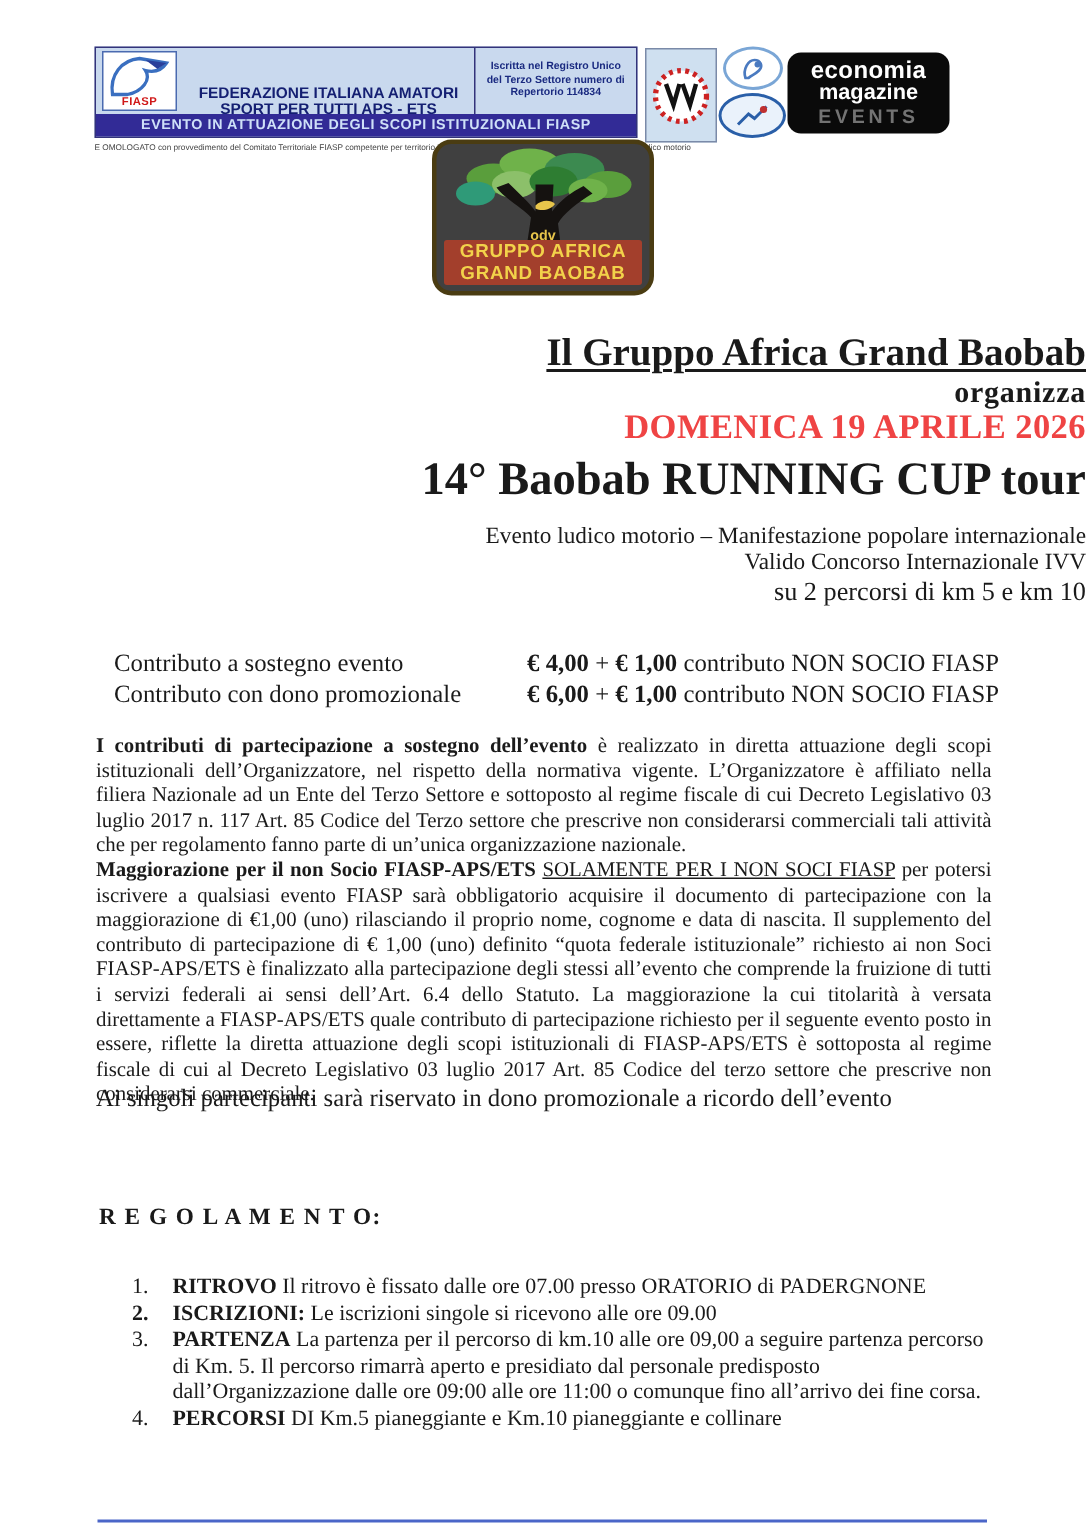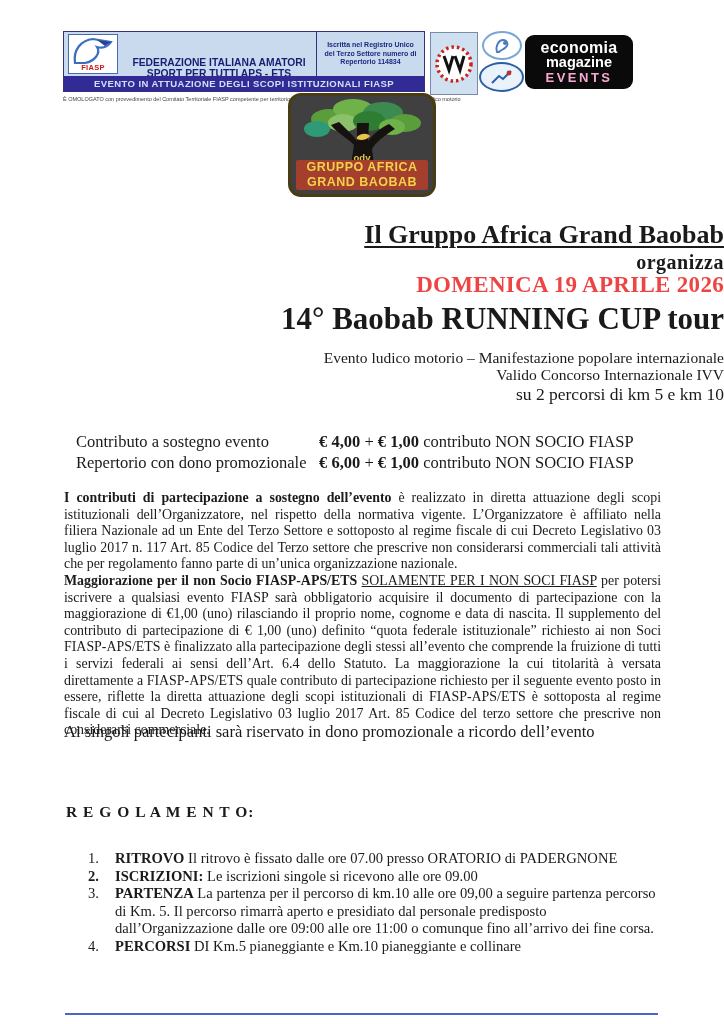--- a/index.html
+++ b/index.html
@@ -53,21 +53,21 @@
   .badge1 { left:482px; top:31px; width:40px; height:29px; background:#fff; border:2px solid #7aa6d6; display:flex; align-items:center; justify-content:center; }
   .badge2 { left:479px; top:62px; width:45px; height:30px; background:#eaf2fb; border:2px solid #2a5fa8; display:flex; align-items:center; justify-content:center; }
   .econ-box {
     position:absolute; left:525px; top:35px; width:108px; height:54px;
     background:#0a0a0a; border-radius:9px; color:#fff;
     font-family:"Liberation Sans", sans-serif; text-align:center;
     display:flex; flex-direction:column; justify-content:center; line-height:1;
   }
   .econ-box .e1 { font-size:16px; font-weight:bold; letter-spacing:.3px; }
   .econ-box .e2 { font-size:14.5px; font-weight:bold; margin-top:-1px; }
-  .econ-box .e3 { font-size:13px; font-weight:bold; color:#f9a8d4; letter-spacing:2.5px; margin-top:2px; }
+  .econ-box .e3 { font-size:13px; font-weight:bold; color:#737373; letter-spacing:2.5px; margin-top:2px; }
   
   .baobab {
     position:absolute; left:288px; top:93px; width:148px; height:104px;
     background:#404040; border:3px solid #4a3c12; border-radius:13px; overflow:hidden;
   }
   .baobab-banner {
     position:absolute; left:5px; right:5px; bottom:4px; height:30px;
     background:#a33f2c; color:#f2d24a; font-family:"Liberation Sans", sans-serif;
     font-weight:bold; font-size:12.5px; line-height:14.5px; text-align:center;
     letter-spacing:.5px; border-radius:2px;
@@ -76,21 +76,21 @@
   .t-center { position:absolute; left:0; width:724px; text-align:right; }
   .org-name { top:220px; font-size:26px; font-weight:bold; text-decoration:underline; text-decoration-thickness:2px; text-underline-offset:3px; }
   .organizza { top:251px; font-size:20px; font-weight:bold; letter-spacing:.5px; }
   .event-date { top:272px; font-size:23px; font-weight:bold; color:#ef4444; letter-spacing:.3px; }
   .event-title { top:301px; font-size:31px; font-weight:bold; }
   .sub1 { top:349px; font-size:15.5px; }
   .sub2 { top:366px; font-size:15.5px; }
   .sub3 { top:384px; font-size:17.5px; font-weight:normal; }
   
   .fees { position:absolute; left:76px; top:431px; width:590px; font-size:16.5px; }
-  .fee-row { display:flex; line-height:21px; }
+  .fee-row { display:flex; line-height:21px;justify-content:space-between; }
   .fee-label { width:243px; flex:none; }
   .fee-val b { font-weight:bold; }
   
   .paras { position:absolute; left:64px; top:490px; width:597px; font-size:13.9px; line-height:16.6px; text-align:justify; }
   .paras .ul { text-decoration:underline; }
   .gift { position:absolute; left:64px; top:722px; width:620px; font-size:16.5px; }
   
   .reg-head { position:absolute; left:66px; top:803px; font-size:15.5px; font-weight:bold; letter-spacing:1px; }
   .reg-list { position:absolute; left:64px; top:850px; width:600px; font-size:14.6px; line-height:17.6px; }
   .reg-item { display:flex; }
@@ -178,21 +178,21 @@
   <div class="t-center sub1">Evento ludico motorio – Manifestazione popolare internazionale</div>
   <div class="t-center sub2">Valido Concorso Internazionale IVV</div>
   <div class="t-center sub3">su 2 percorsi di km 5 e km 10</div>
 
   <div class="fees">
     <div class="fee-row">
       <span class="fee-label">Contributo a sostegno evento</span>
       <span class="fee-val"><b>€ 4,00</b><span> + </span><b>€ 1,00</b><span> contributo NON SOCIO FIASP</span></span>
     </div>
     <div class="fee-row">
-      <span class="fee-label">Repertorio con dono promozionale</span>
+      <span class="fee-label">Contributo con dono promozionale</span>
       <span class="fee-val"><b>€ 6,00</b><span> + </span><b>€ 1,00</b><span> contributo NON SOCIO FIASP</span></span>
     </div>
   </div>
 
   <div class="paras">
     <p><b>I contributi di partecipazione a sostegno dell’evento</b><span> è realizzato in diretta attuazione degli scopi istituzionali dell’Organizzatore, nel rispetto della normativa vigente. L’Organizzatore è affiliato nella filiera Nazionale ad un Ente del Terzo Settore e sottoposto al regime fiscale di cui Decreto Legislativo 03 luglio 2017 n. 117 Art. 85 Codice del Terzo settore che prescrive non considerarsi commerciali tali attività che per regolamento fanno parte di un’unica organizzazione nazionale.</span></p>
     <p><b>Maggiorazione per il non Socio FIASP-APS/ETS</b><span> </span><span class="ul">SOLAMENTE PER I NON SOCI FIASP</span><span> per potersi iscrivere a qualsiasi evento FIASP sarà obbligatorio acquisire il documento di partecipazione con la maggiorazione di €1,00 (uno) rilasciando il proprio nome, cognome e data di nascita. Il supplemento del contributo di partecipazione di € 1,00 (uno) definito “quota federale istituzionale” richiesto ai non Soci FIASP-APS/ETS è finalizzato alla partecipazione degli stessi all’evento che comprende la fruizione di tutti i servizi federali ai sensi dell’Art. 6.4 dello Statuto. La maggiorazione la cui titolarità à versata direttamente a FIASP-APS/ETS quale contributo di partecipazione richiesto per il seguente evento posto in essere, riflette la diretta attuazione degli scopi  istituzionali di FIASP-APS/ETS è sottoposta al regime fiscale di cui al Decreto Legislativo  03 luglio 2017 Art. 85 Codice del terzo settore che prescrive non considerarsi commerciale.</span></p>
   </div>
 
   <div class="gift">Ai singoli partecipanti sarà riservato in dono promozionale a ricordo dell’evento</div>

